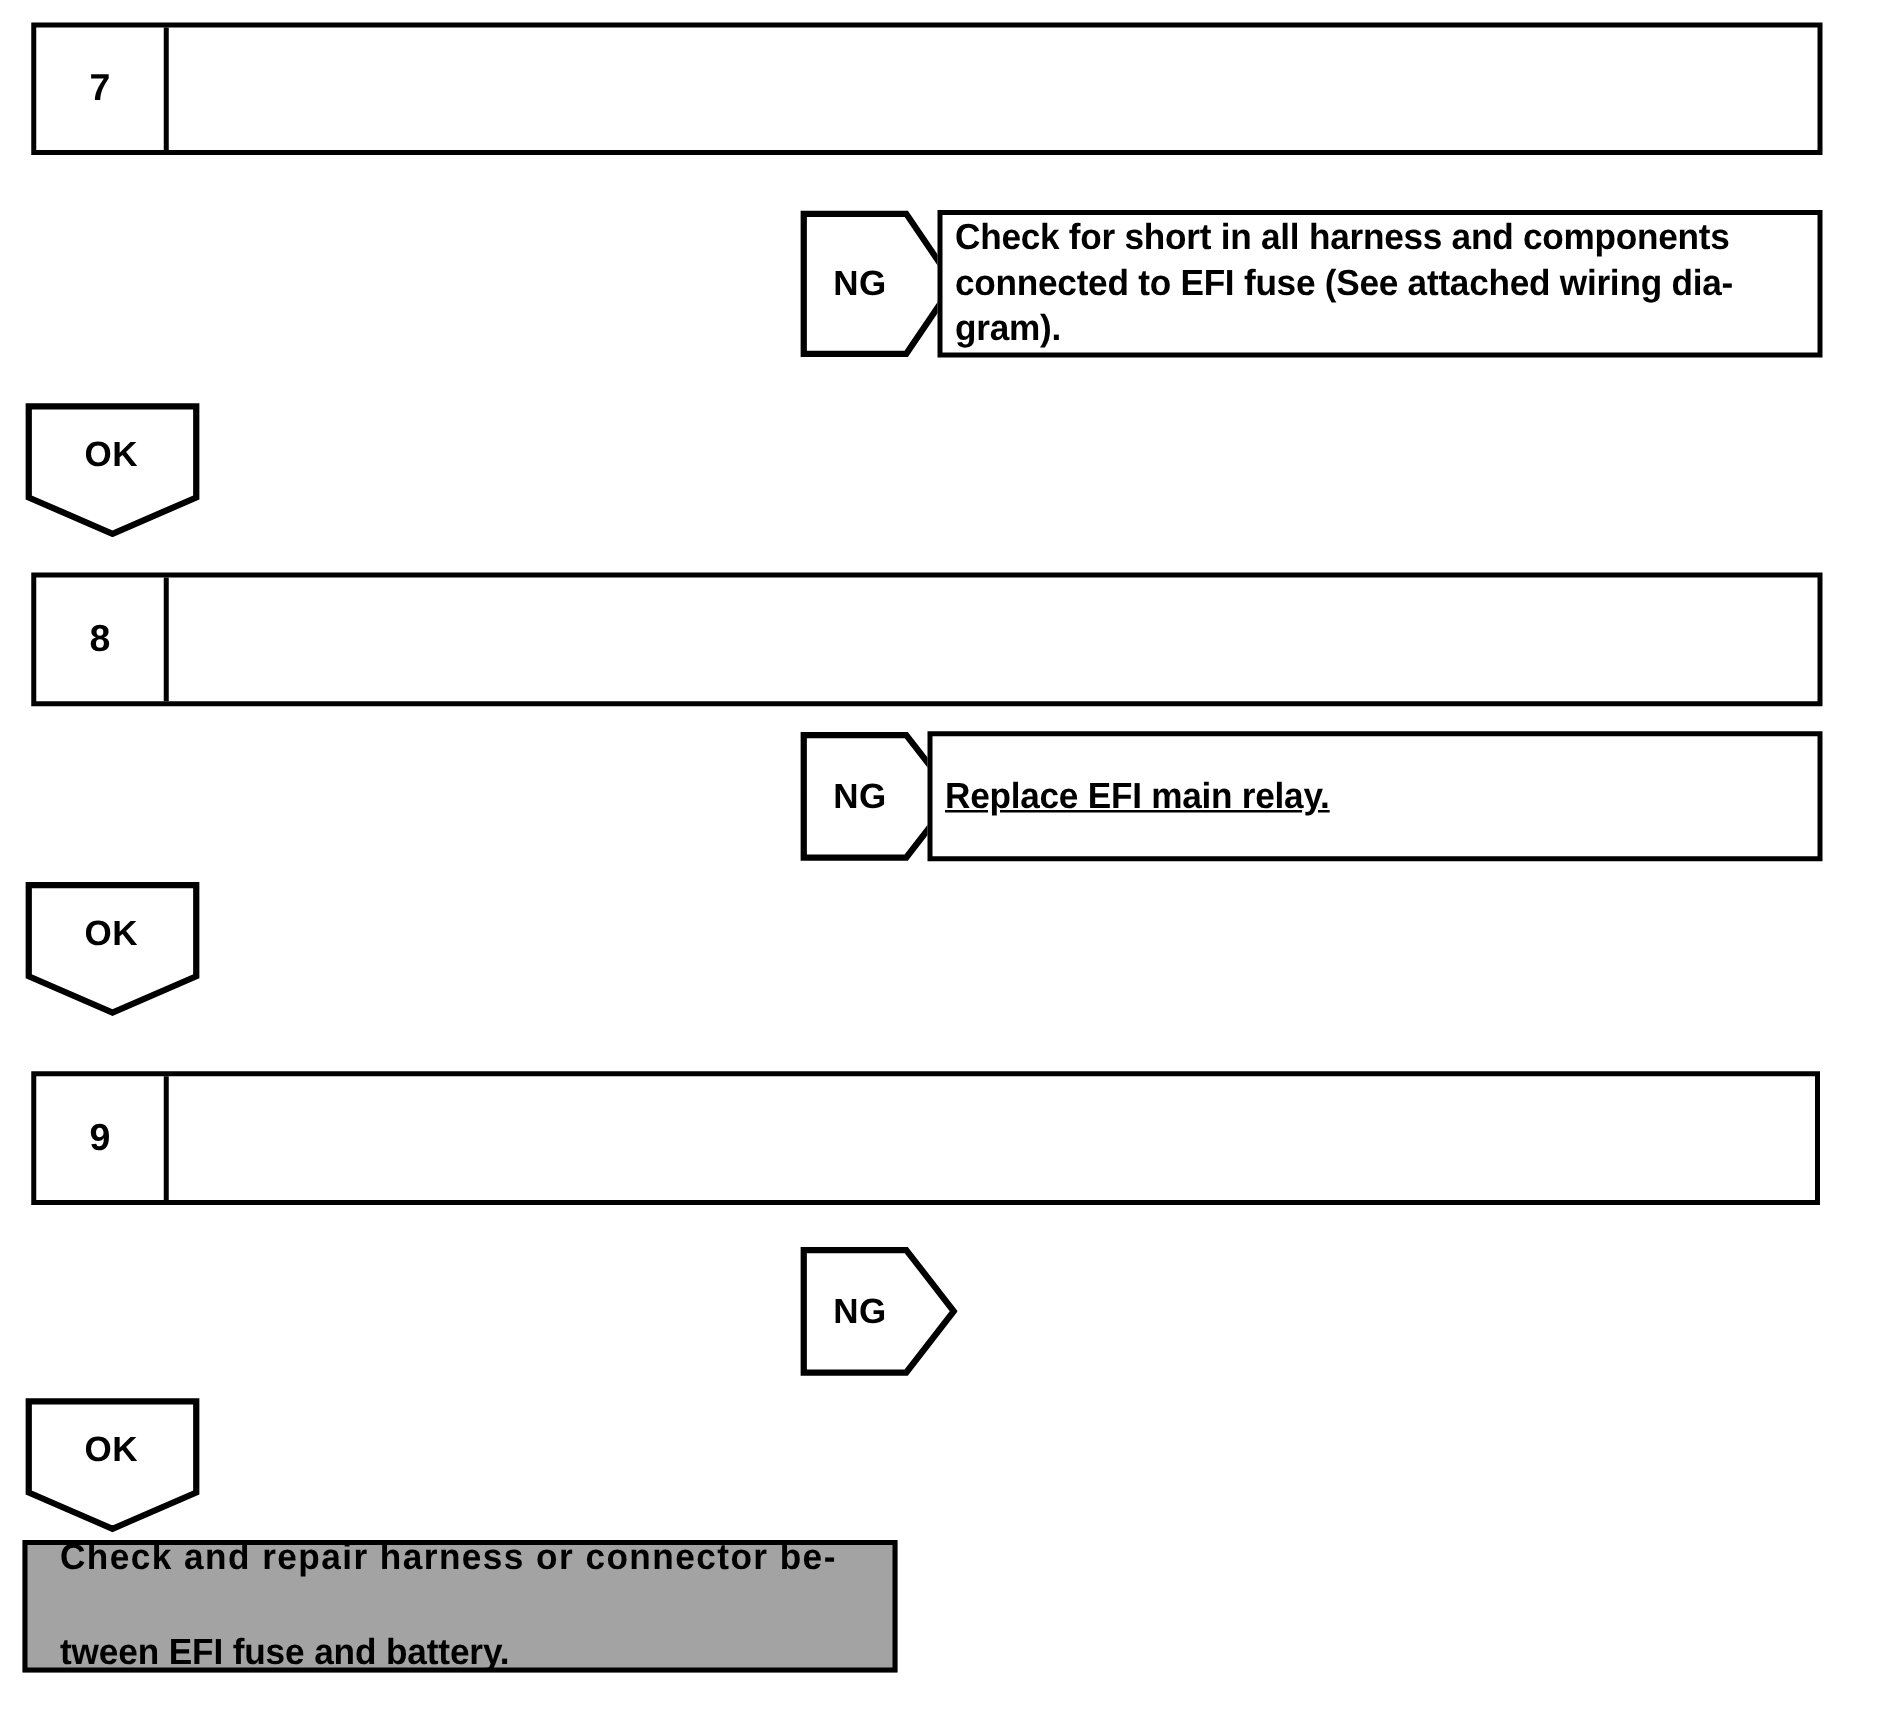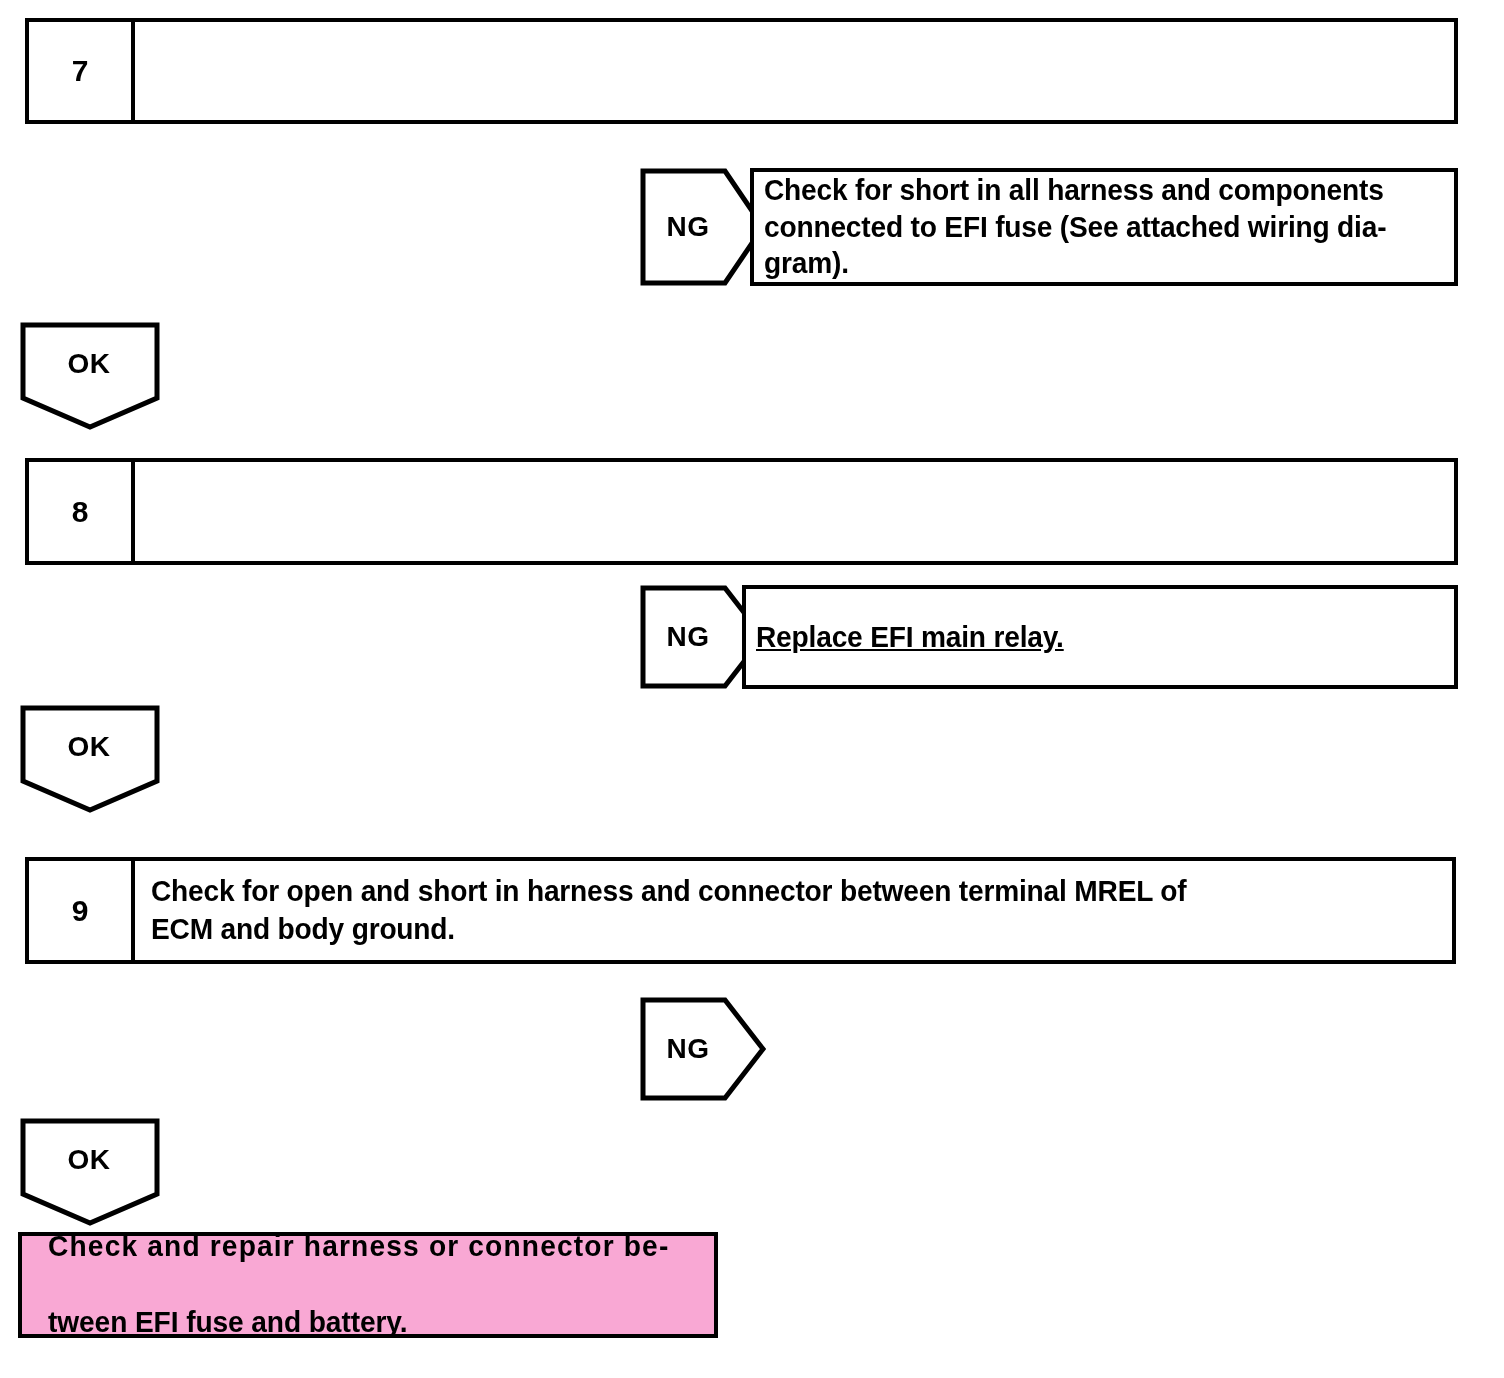--- a/index.html
+++ b/index.html
@@ -137,21 +137,21 @@
     font-weight: bold;
     font-size: 28px;
     letter-spacing: 0.5px;
   }
 
   
   .final-box {
     position: absolute;
     box-sizing: border-box;
     border: 4px solid #000;
-    background: #f9a8d4;
+    background: #a3a3a3;
     display: flex;
     align-items: center;
     padding-left: 26px;
   }
   .final-box .tline {
     font-weight: bold;
     font-size: 29px;
     line-height: 1.3;
     white-space: pre-line;
     transform: scaleX(0.97);
@@ -208,24 +208,20 @@
 
   <div class="ok-tag" style="left:20px; top:705px; width:140px; height:108px;">
     <svg width="140" height="108" viewBox="0 0 140 108">
       <polygon points="3,3 137,3 137,76 70,105 3,76" fill="#ffffff" stroke="#000000" stroke-width="5" stroke-linejoin="miter"></polygon>
     </svg>
     <div class="ok-label">OK</div>
   </div>
 
   <div class="step-box" style="left:25px; top:857px; width:1431px; height:107px;">
     <div class="step-num">9</div>
-    <div class="step-text">
-      <div class="tline">Check for open and short in harness and connector between terminal MREL of
-ECM and body ground.</div>
-    </div>
   </div>
 
   <div class="ng-row" style="left:620px; top:997px; width:838px; height:104px;">
     <div class="ng-tag">
       <svg width="126" height="104" viewBox="0 0 126 104">
         <polygon points="3,3 85,3 123,52 85,101 3,101" fill="#ffffff" stroke="#000000" stroke-width="5" stroke-linejoin="miter"></polygon>
       </svg>
       <div class="ng-label">NG</div>
     </div>
   </div>

